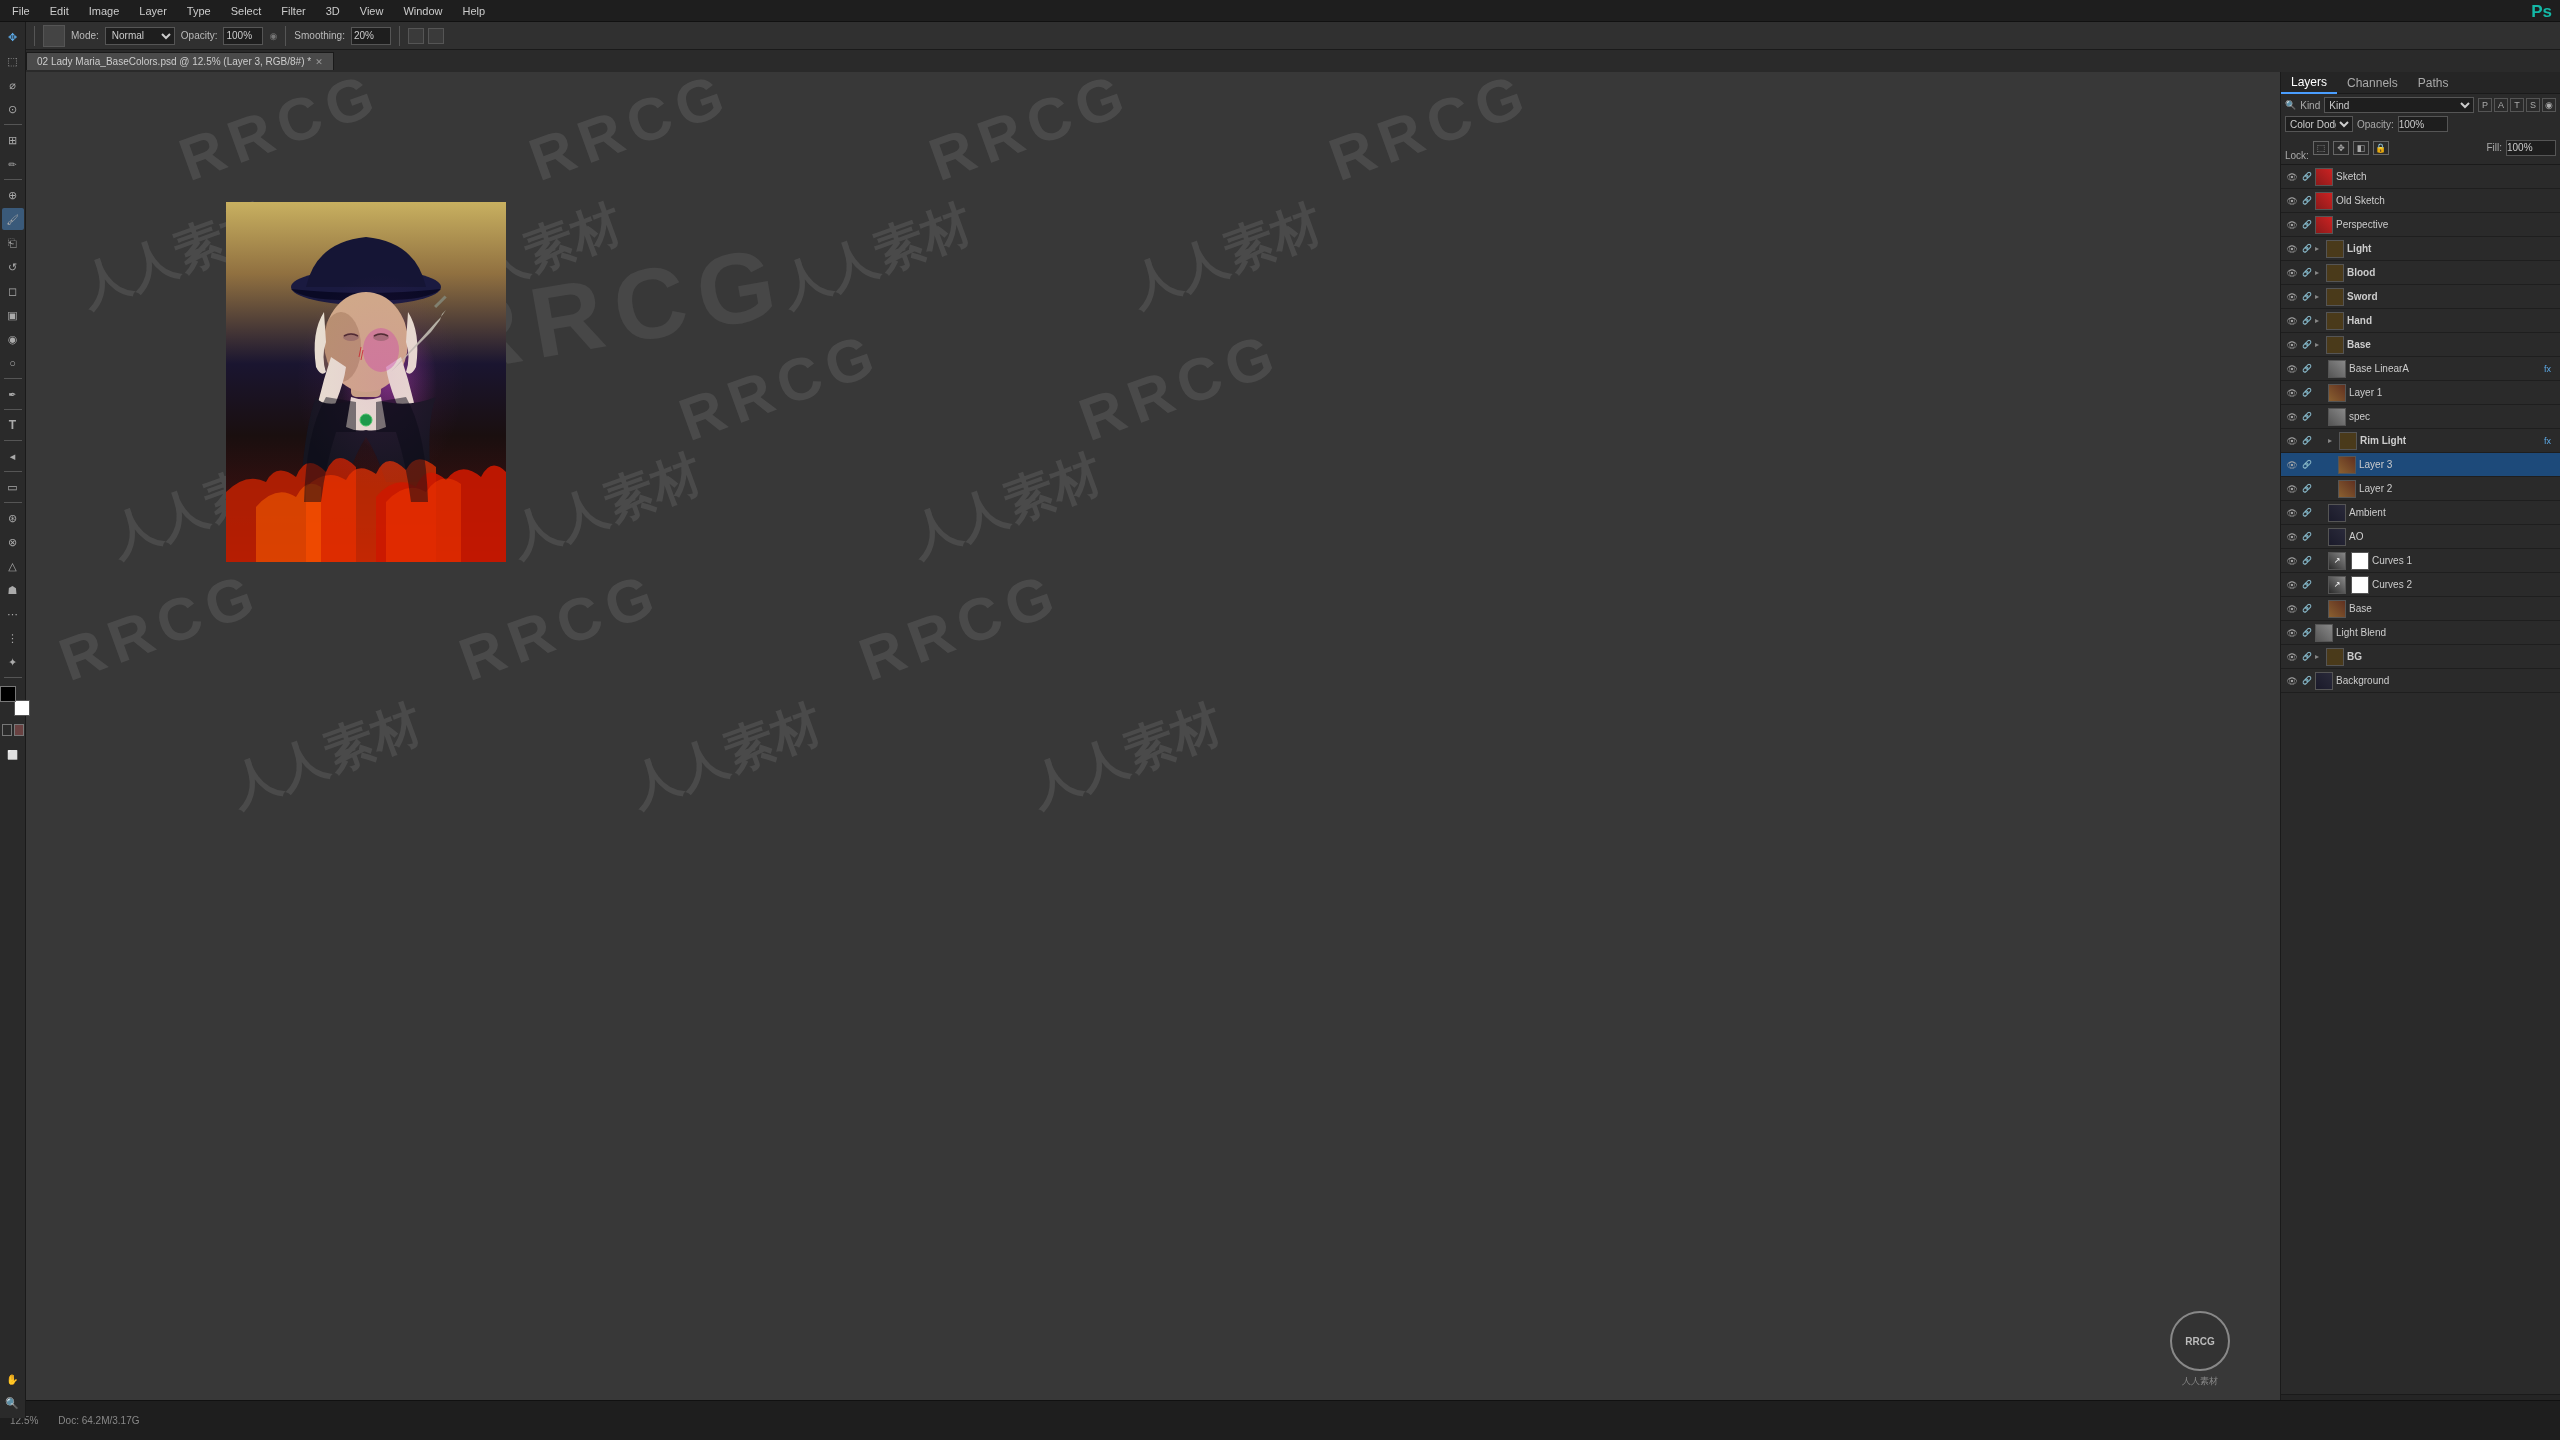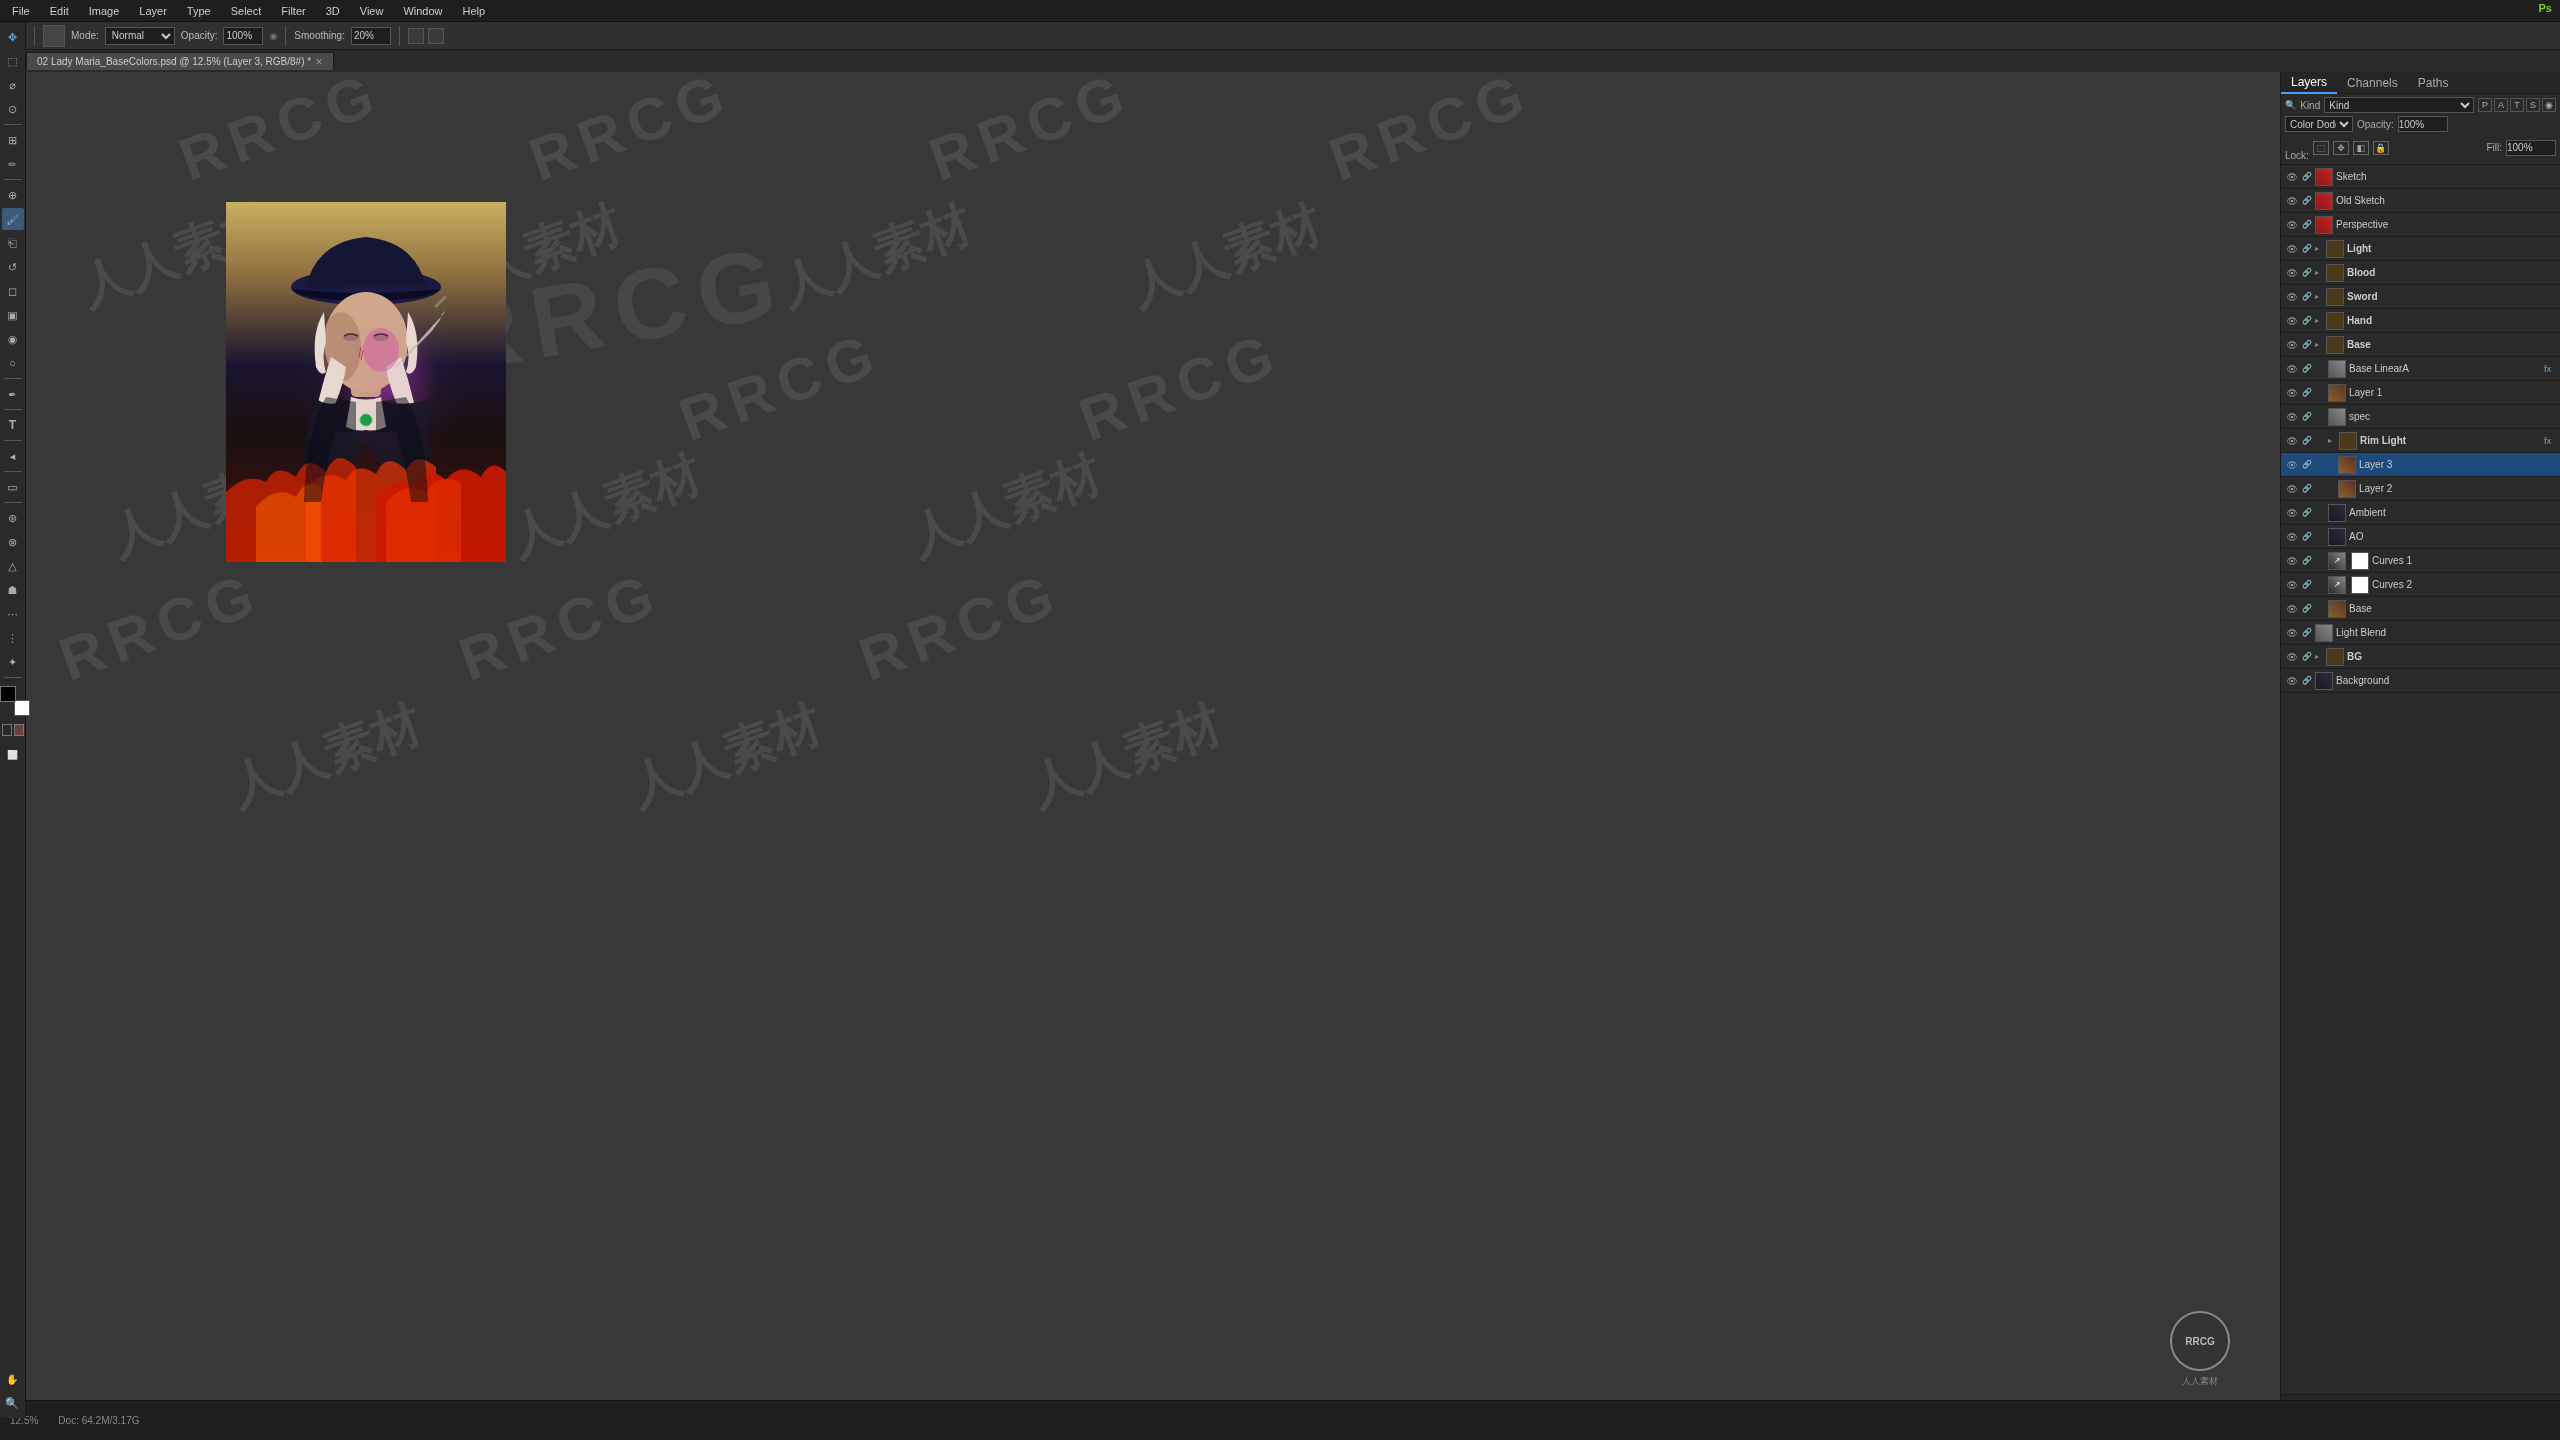--- a/index.html
+++ b/index.html
@@ -365,22 +365,22 @@
       align-items: center;
       padding: 0 10px;
       font-size: 10px;
       color: #888;
       gap: 20px;
     }
 
     .ps-logo {
       position: absolute;
       top: 2px; right: 8px;
-      color: #84cc16;
-      font-size: 11px;
+      color: #14b8a6;
+      font-size: 17px;
       font-weight: bold;
     }
 
     
     #wm-bg {
       position: absolute;
       inset: 0;
       display: flex;
       flex-direction: column;
       pointer-events: none;

